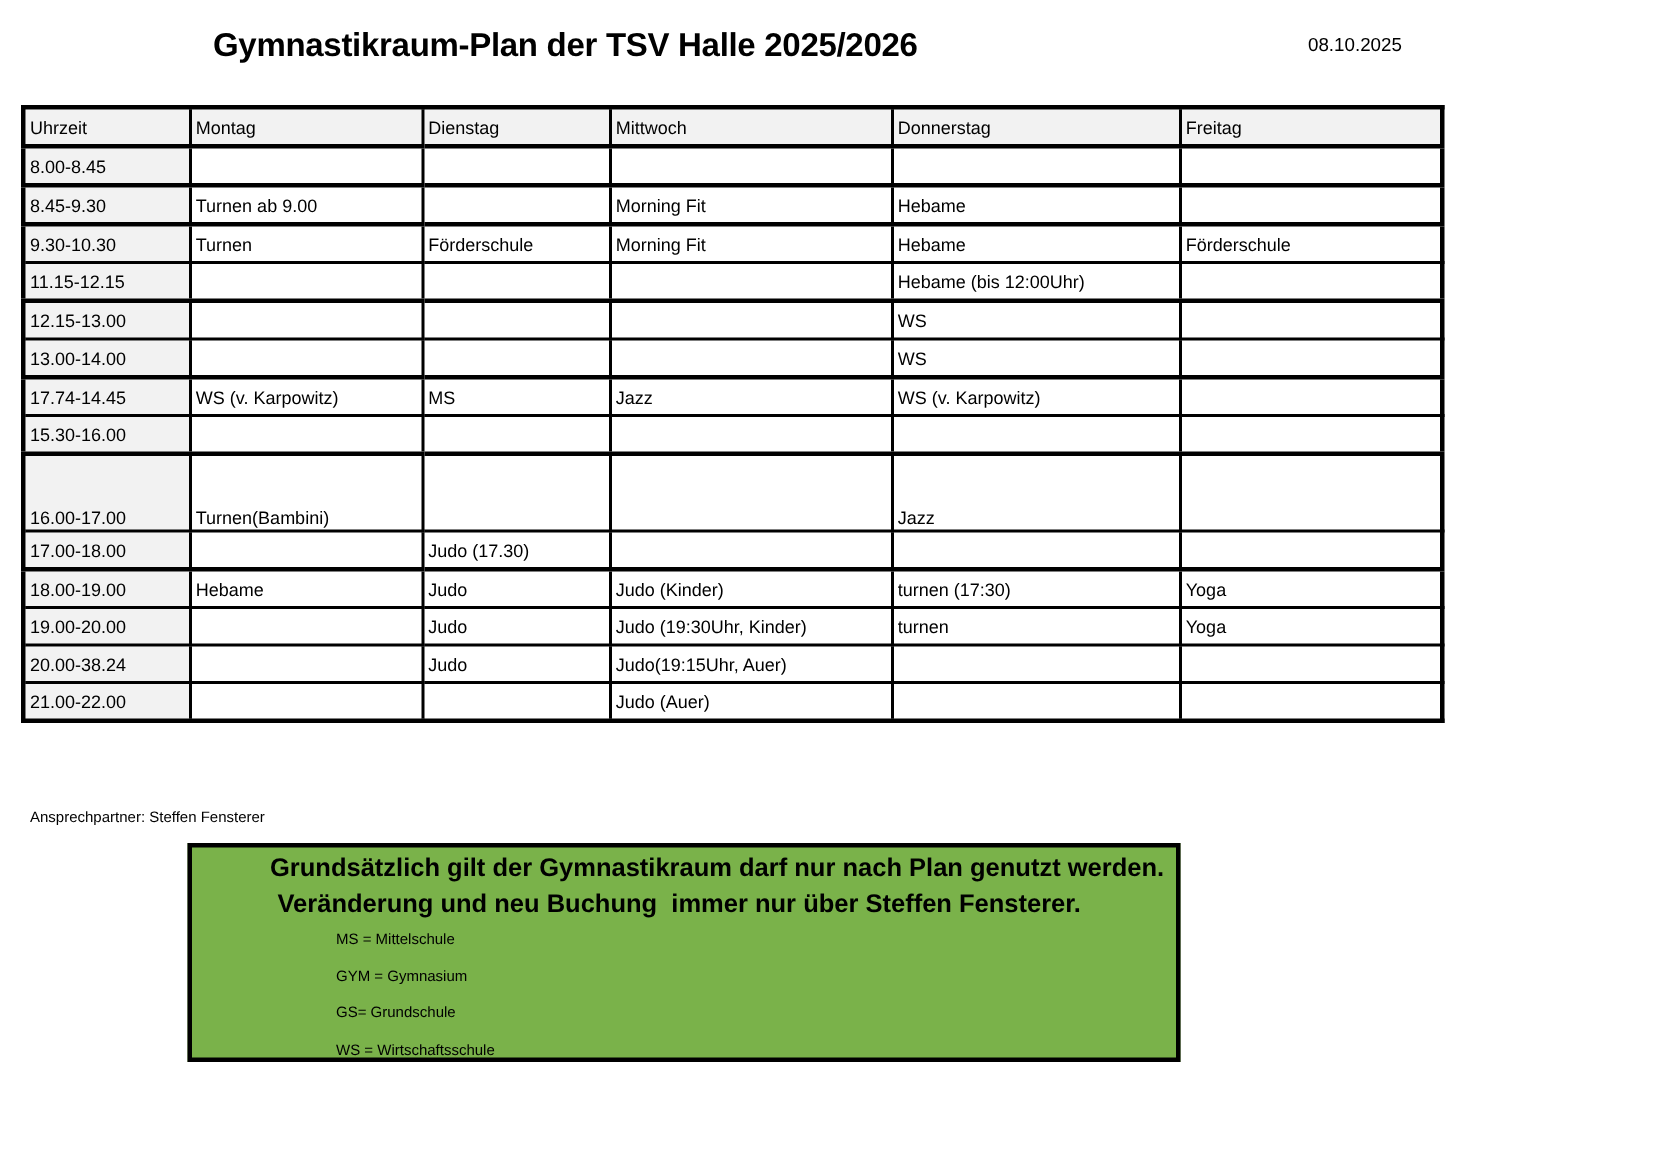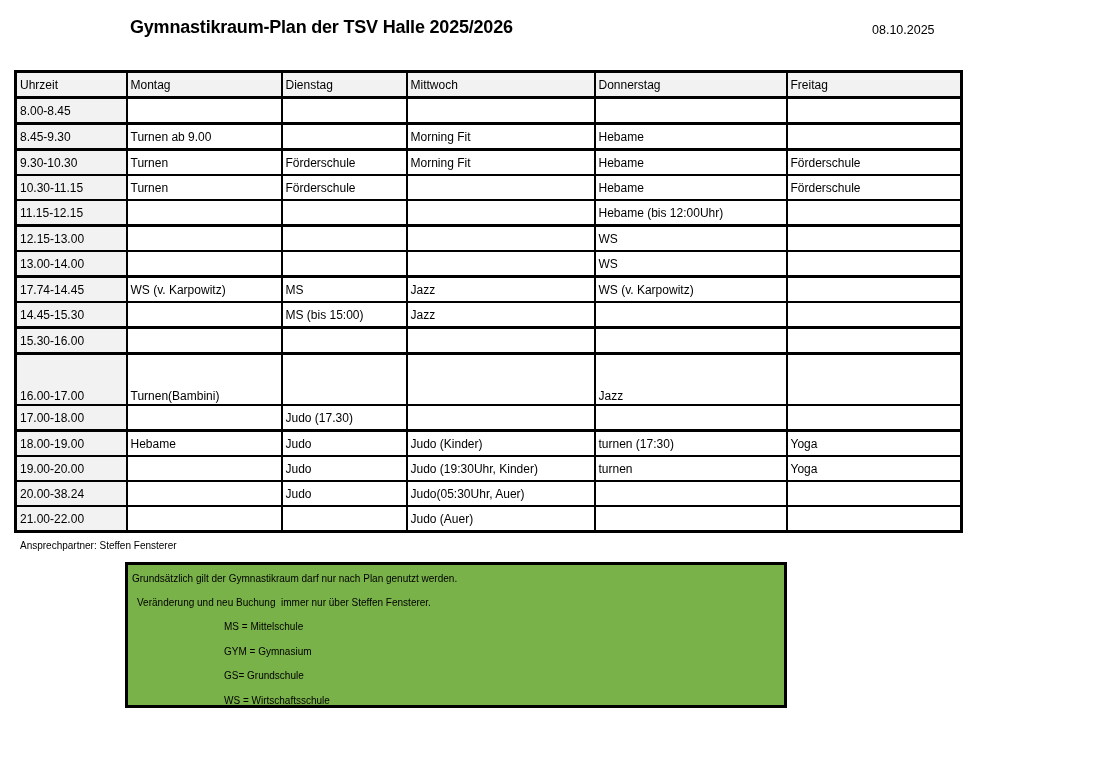--- a/index.html
+++ b/index.html
@@ -5,22 +5,22 @@
   html, body { margin:0; padding:0; }
   body {
     width:1115px; height:771px;
     background:#ffffff;
     font-family:"Liberation Sans", sans-serif;
     color:#000;
     position:relative;
     overflow:hidden;
   }
   .page-title {
-    position:absolute; left:130px; top:17px;
-    font-size:18px; font-weight:bold; letter-spacing:-0.2px;
+    position:absolute; left:142px; top:17px;
+    font-size:22px; font-weight:bold; letter-spacing:-0.2px;
   }
   .doc-date {
     position:absolute; left:872px; top:23px;
     font-size:12.5px;
   }
   table.schedule {
     position:absolute; left:14px; top:70px;
     border-collapse:collapse; table-layout:fixed;
     border:3px solid #000;
   }
@@ -41,21 +41,21 @@
     font-size:10px; 
   }
   .notice-box {
     position:absolute; left:125px; top:562px;
     width:662px; height:146px;
     box-sizing:border-box;
     background:#7ab24a;
     border:3px solid #000;
     padding:2px 4px;
   }
-  .notice-line { font-size:10px; font-weight:normal; line-height:24px; white-space:pre; }
+  .notice-line { font-size:17px; font-weight:bold; line-height:24px; white-space:pre;margin-left:48px; }
   .notice-line.second { padding-left:5px; }
   .legend-item { font-size:10px; font-weight:normal; line-height:24.5px; margin-left:92px; white-space:pre; }
 </style>
 </head>
 <body>
 
 <div class="page-title">Gymnastikraum-Plan der TSV Halle 2025/2026</div>
 <div class="doc-date">08.10.2025</div>
 
 <table class="schedule">
@@ -95,28 +95,20 @@
         <td></td>
       </tr>
       <tr>
         <td class="time">9.30-10.30</td>
         <td>Turnen</td>
         <td>Förderschule</td>
         <td>Morning Fit</td>
         <td>Hebame</td>
         <td>Förderschule</td>
       </tr>
-      <tr>
-        <td class="time">10.30-11.15</td>
-        <td>Turnen</td>
-        <td>Förderschule</td>
-        <td></td>
-        <td>Hebame</td>
-        <td>Förderschule</td>
-      </tr>
       <tr class="thick">
         <td class="time">11.15-12.15</td>
         <td></td>
         <td></td>
         <td></td>
         <td>Hebame (bis 12:00Uhr)</td>
         <td></td>
       </tr>
       <tr>
         <td class="time">12.15-13.00</td>
@@ -133,28 +125,20 @@
         <td></td>
         <td>WS</td>
         <td></td>
       </tr>
       <tr>
         <td class="time">17.74-14.45</td>
         <td>WS (v. Karpowitz)</td>
         <td>MS</td>
         <td>Jazz</td>
         <td>WS (v. Karpowitz)</td>
-        <td></td>
-      </tr>
-      <tr class="thick">
-        <td class="time">14.45-15.30</td>
-        <td></td>
-        <td>MS (bis 15:00)</td>
-        <td>Jazz</td>
-        <td></td>
         <td></td>
       </tr>
       <tr class="thick">
         <td class="time">15.30-16.00</td>
         <td></td>
         <td></td>
         <td></td>
         <td></td>
         <td></td>
       </tr>
@@ -187,21 +171,21 @@
         <td></td>
         <td>Judo</td>
         <td>Judo (19:30Uhr, Kinder)</td>
         <td>turnen</td>
         <td>Yoga</td>
       </tr>
       <tr>
         <td class="time">20.00-38.24</td>
         <td></td>
         <td>Judo</td>
-        <td>Judo(05:30Uhr, Auer)</td>
+        <td>Judo(19:15Uhr, Auer)</td>
         <td></td>
         <td></td>
       </tr>
       <tr>
         <td class="time">21.00-22.00</td>
         <td></td>
         <td></td>
         <td>Judo (Auer)</td>
         <td></td>
         <td></td>

